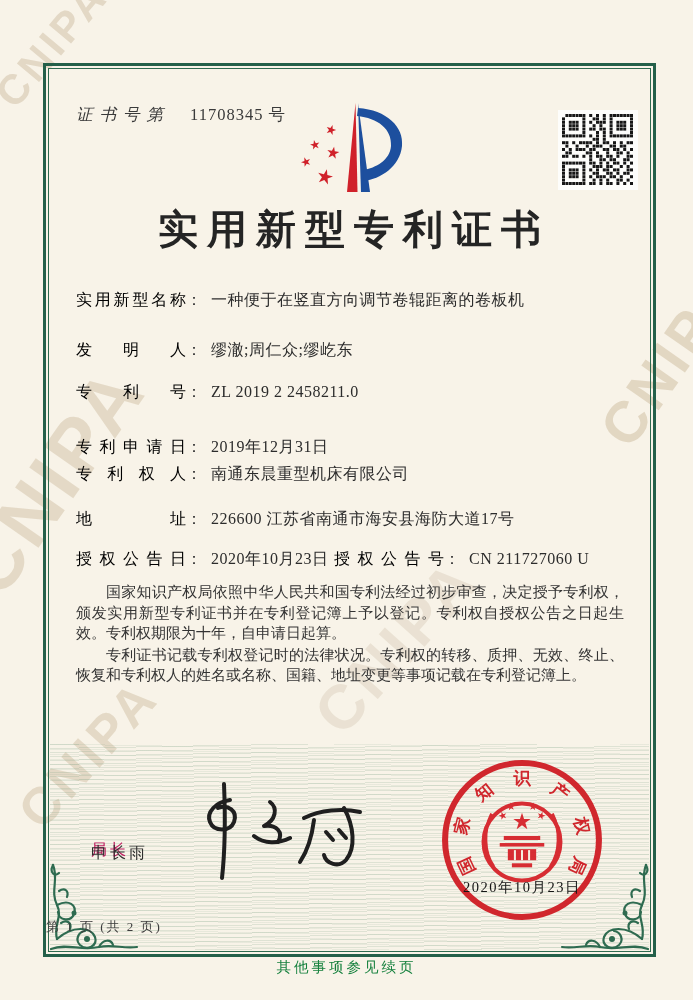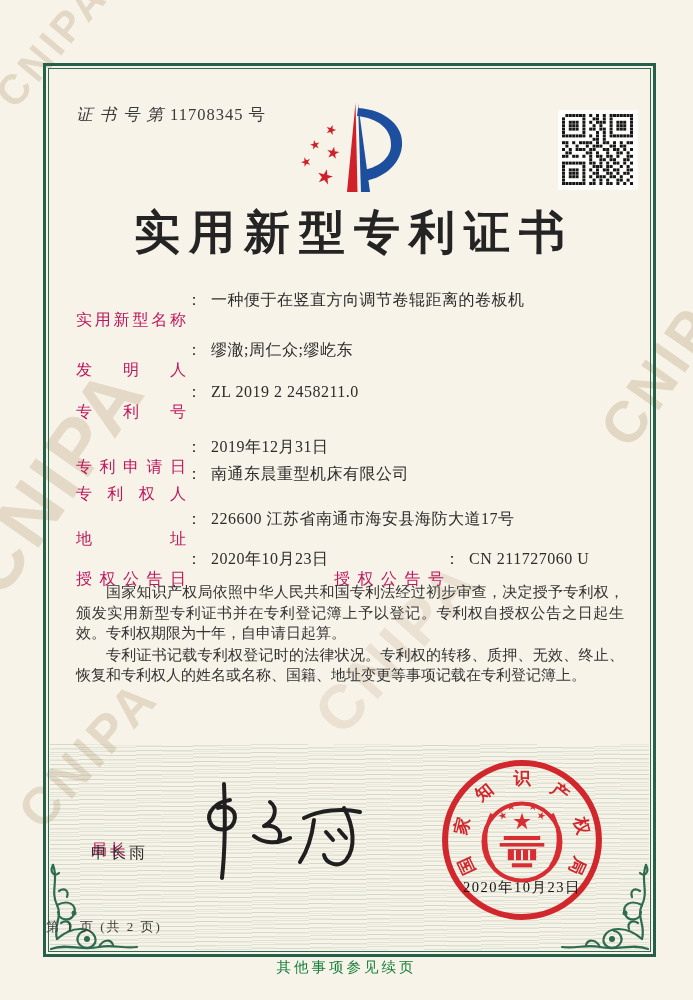--- a/index.html
+++ b/index.html
@@ -42,37 +42,37 @@
       repeating-linear-gradient(179deg, rgba(118,158,128,.20) 0 1px, rgba(118,158,128,0) 1px 4px),
       repeating-linear-gradient(181deg, rgba(118,158,128,.12) 0 1px, rgba(118,158,128,0) 1px 5px);
   }
   .corner{position:absolute;bottom:1px;width:92px;height:92px;z-index:1;}
   .corner-l{left:1px;}
   .corner-r{right:1px;transform:scaleX(-1);}
 
   
   .cert-no{position:absolute;left:30px;top:38px;font-size:16.5px;color:#3a3a3a;z-index:3;}
   .cert-no .sp{letter-spacing:7px;font-style:italic;}
-  .cert-no .num{letter-spacing:1px;margin-left:0;}
+  .cert-no .num{letter-spacing:1px;margin-left:20px;}
   .cert-no .suf{margin-left:5px;}
 
   .logo{position:absolute;left:245px;top:33px;width:118px;height:100px;z-index:3;}
   .qr{position:absolute;left:512px;top:44px;width:80px;height:80px;background:#fdfdfb;
       padding:0;z-index:3;}
   .qr-px{position:absolute;left:4px;top:4px;width:3.4px;height:3.4px;background:transparent;}
 
   .title{
     position:absolute;left:0;right:0;top:136px;text-align:center;z-index:3;
-    font-size:46px;font-weight:bold;letter-spacing:9px;color:#242424;
+    font-size:40px;font-weight:bold;letter-spacing:9px;color:#242424;
     text-indent:9px;
   }
 
   
   .row{position:absolute;left:30px;right:24px;height:24px;font-size:16px;z-index:3;white-space:nowrap;}
-  .lbl{display:inline-block;width:110px;text-align:justify;text-align-last:justify;color:#be185d;vertical-align:top;margin-top:20px;}
+  .lbl{display:inline-block;width:110px;text-align:justify;text-align-last:justify;color:#000000;vertical-align:top;}
   .colon{display:inline-block;margin-right:9px;color:#333;}
   .val{color:#2c2c2c;letter-spacing:.5px;}
   .row-1{top:224px;} .row-2{top:274px;} .row-3{top:316px;}
   .row-4{top:371px;} .row-5{top:398px;} .row-6{top:443px;}
   .row-grant{top:483px;}
   .grant2{position:absolute;left:258px;top:0;white-space:nowrap;}
 
   
   .body-text{
     position:absolute;left:30px;width:548px;top:516px;z-index:3;

